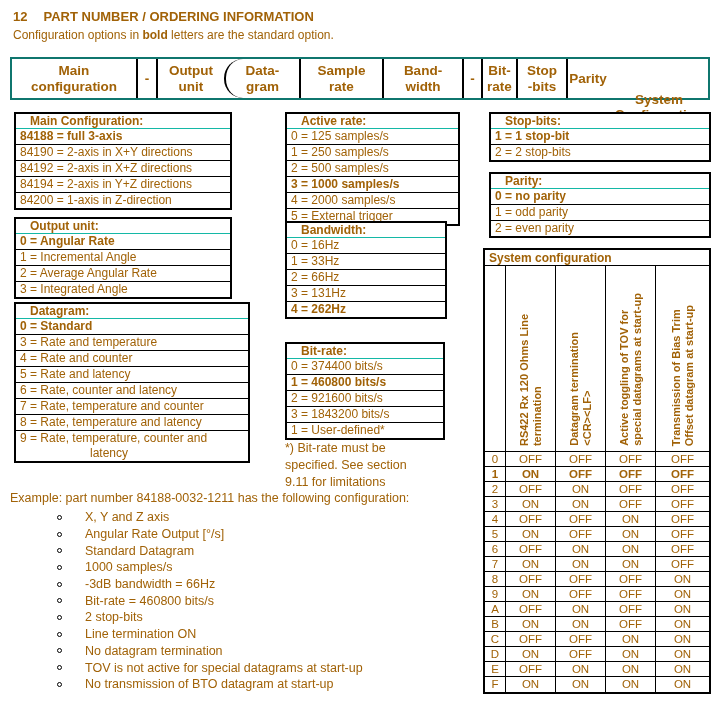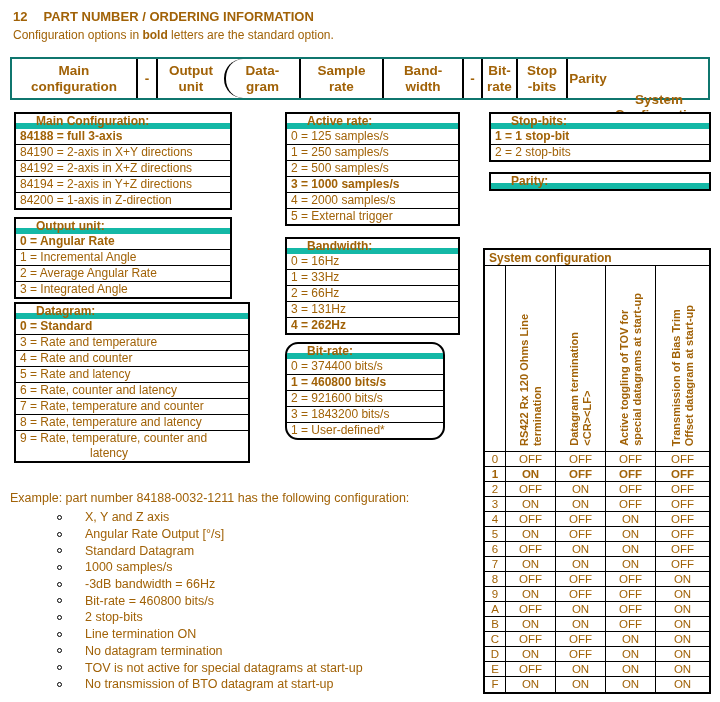--- a/index.html
+++ b/index.html
@@ -20,31 +20,31 @@
   .pn-table div:nth-of-type(5){ width:83px; }
   .pn-table div:nth-of-type(6){ width:80px; }
   .pn-table div:nth-of-type(7){ width:19px; }
   .pn-table div:nth-of-type(8){ width:35px; }
   .pn-table div:nth-of-type(9){ width:50px; }
   .pn-table div:nth-of-type(10){ width:42px; }
   .pn-table div:nth-of-type(11){ flex:1;margin-top:48px; }
 
   
   .opt-box { position:absolute; border:2px solid #000; background:#fff; font-size:12px; }
-  .opt-title { font-weight:bold; padding:0 20px; height:15px; line-height:15px; border-bottom:6px solid #14b8a6; }
+  .opt-title { font-weight:bold; padding:0 14px; height:15px; line-height:15px; border-bottom:1px solid #14b8a6; }
   .opt-rows div { padding:0 4px; min-height:15px; line-height:15px; border-bottom:1px solid #000; white-space:pre-wrap; }
   .opt-rows div:last-of-type { border-bottom:none; }
   .bold { font-weight:bold; }
 
   #box-main-config { left:14px;  top:112px; width:218px; }
   #box-output-unit { left:14px;  top:217px; width:218px; }
   #box-datagram    { left:14px;  top:302px; width:236px; }
   #box-sample-rate { left:285px; top:112px; width:175px; }
-  #box-bandwidth   { left:285px; top:237px; width:175px; }
-  #box-bit-rate    { left:285px; top:342px; width:160px;border-radius:13px; }
+  #box-bandwidth   { left:285px; top:221px; width:162px; }
+  #box-bit-rate    { left:285px; top:342px; width:160px; }
   #box-stop-bits   { left:489px; top:112px; width:222px; }
   #box-parity      { left:489px; top:172px; width:222px; }
 
   .footnote { position:absolute; left:285px; top:440px; font-size:12.5px; line-height:17px; white-space:pre-line; }
 
   
   .sys-table { position:absolute; left:483px; top:248px; width:228px; border:2px solid #000; background:#fff; }
   .sys-title { font-weight:bold; font-size:12px; padding:0 4px; height:16px; line-height:16px; border-bottom:1px solid #000; }
   .sys-headers { display:flex; height:186px; border-bottom:1px solid #000; }
   .sys-headers div { border-right:1px solid #000; display:flex; align-items:flex-end; justify-content:center; padding-bottom:5px; }
@@ -168,32 +168,41 @@
     <div class="opt-rows">
 
     <div>0 = 374400 bits/s</div>
         <div class="bold">1 = 460800 bits/s</div>
         <div>2 = 921600 bits/s</div>
         <div>3 = 1843200 bits/s</div>
         <div>1 = User-defined*</div>
       </div>
   </div>
 
+  <div class="footnote">*) Bit-rate must be
+specified. See section
+9.11 for limitations</div>
 
   <div class="opt-box" id="box-stop-bits">
     <div class="opt-title">Stop-bits:</div>
     <div class="opt-rows">
 
     <div class="bold">1 = 1 stop-bit</div>
         <div>2 = 2 stop-bits</div>
       </div>
   </div>
 
   <div class="opt-box" id="box-parity">
     <div class="opt-title">Parity:</div>
+    <div class="opt-rows">
+
+    <div class="bold">0 = no parity</div>
+        <div>1 = odd parity</div>
+        <div>2 = even parity</div>
+      </div>
   </div>
 
   <div class="sys-table">
     <div class="sys-title">System configuration</div>
     <div class="sys-headers">
       <div></div>
 
     <div>
           <span class="vtext">RS422 Rx 120 Ohms Line
 termination</span>

